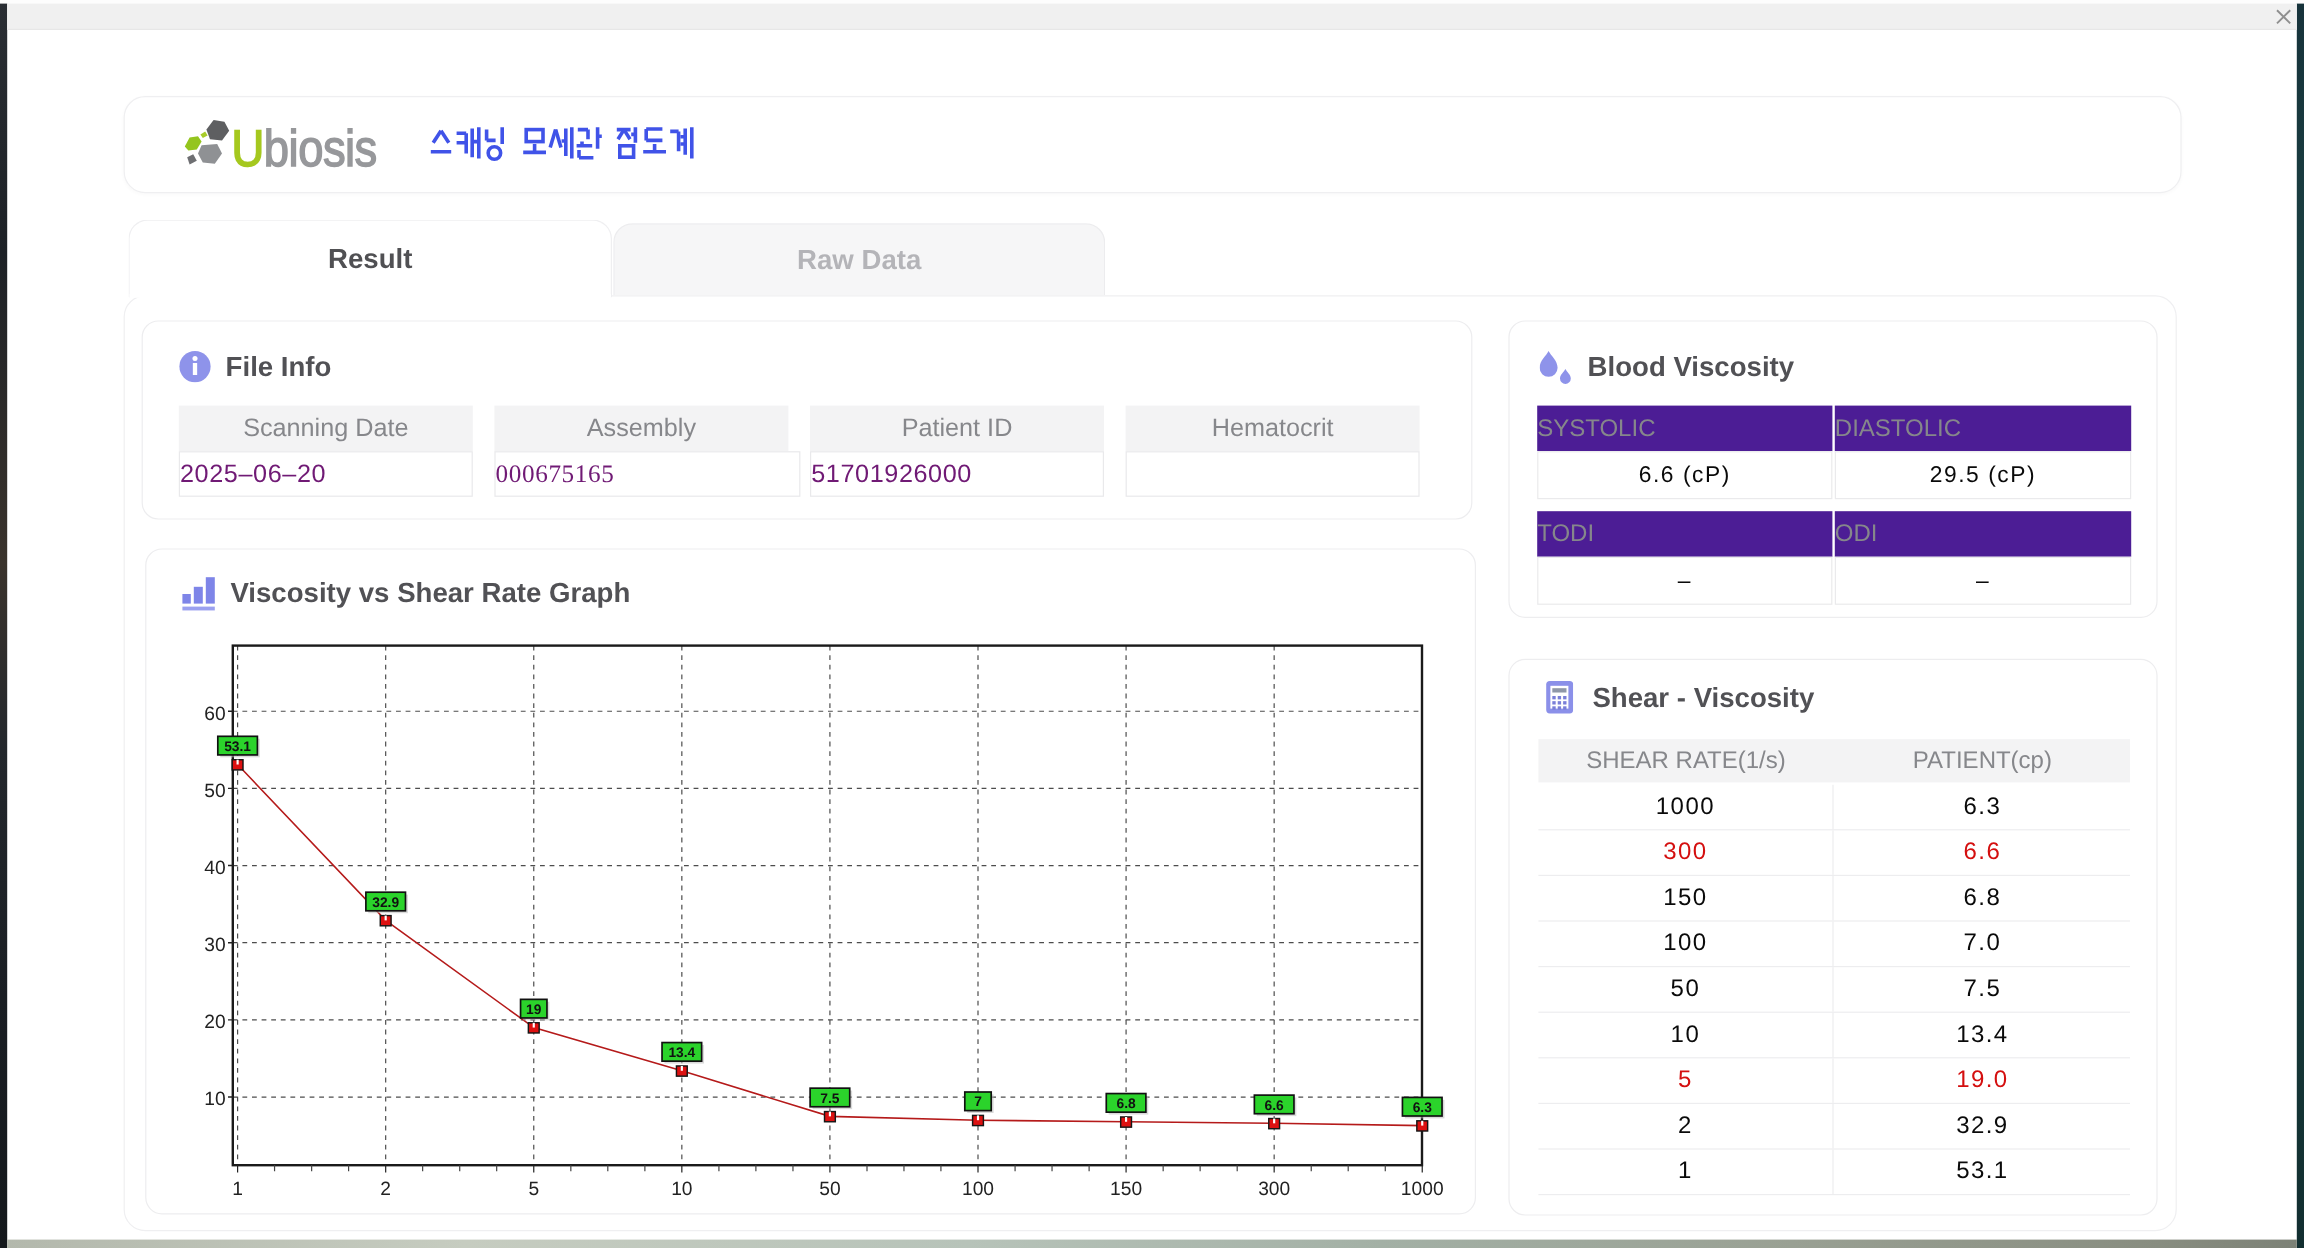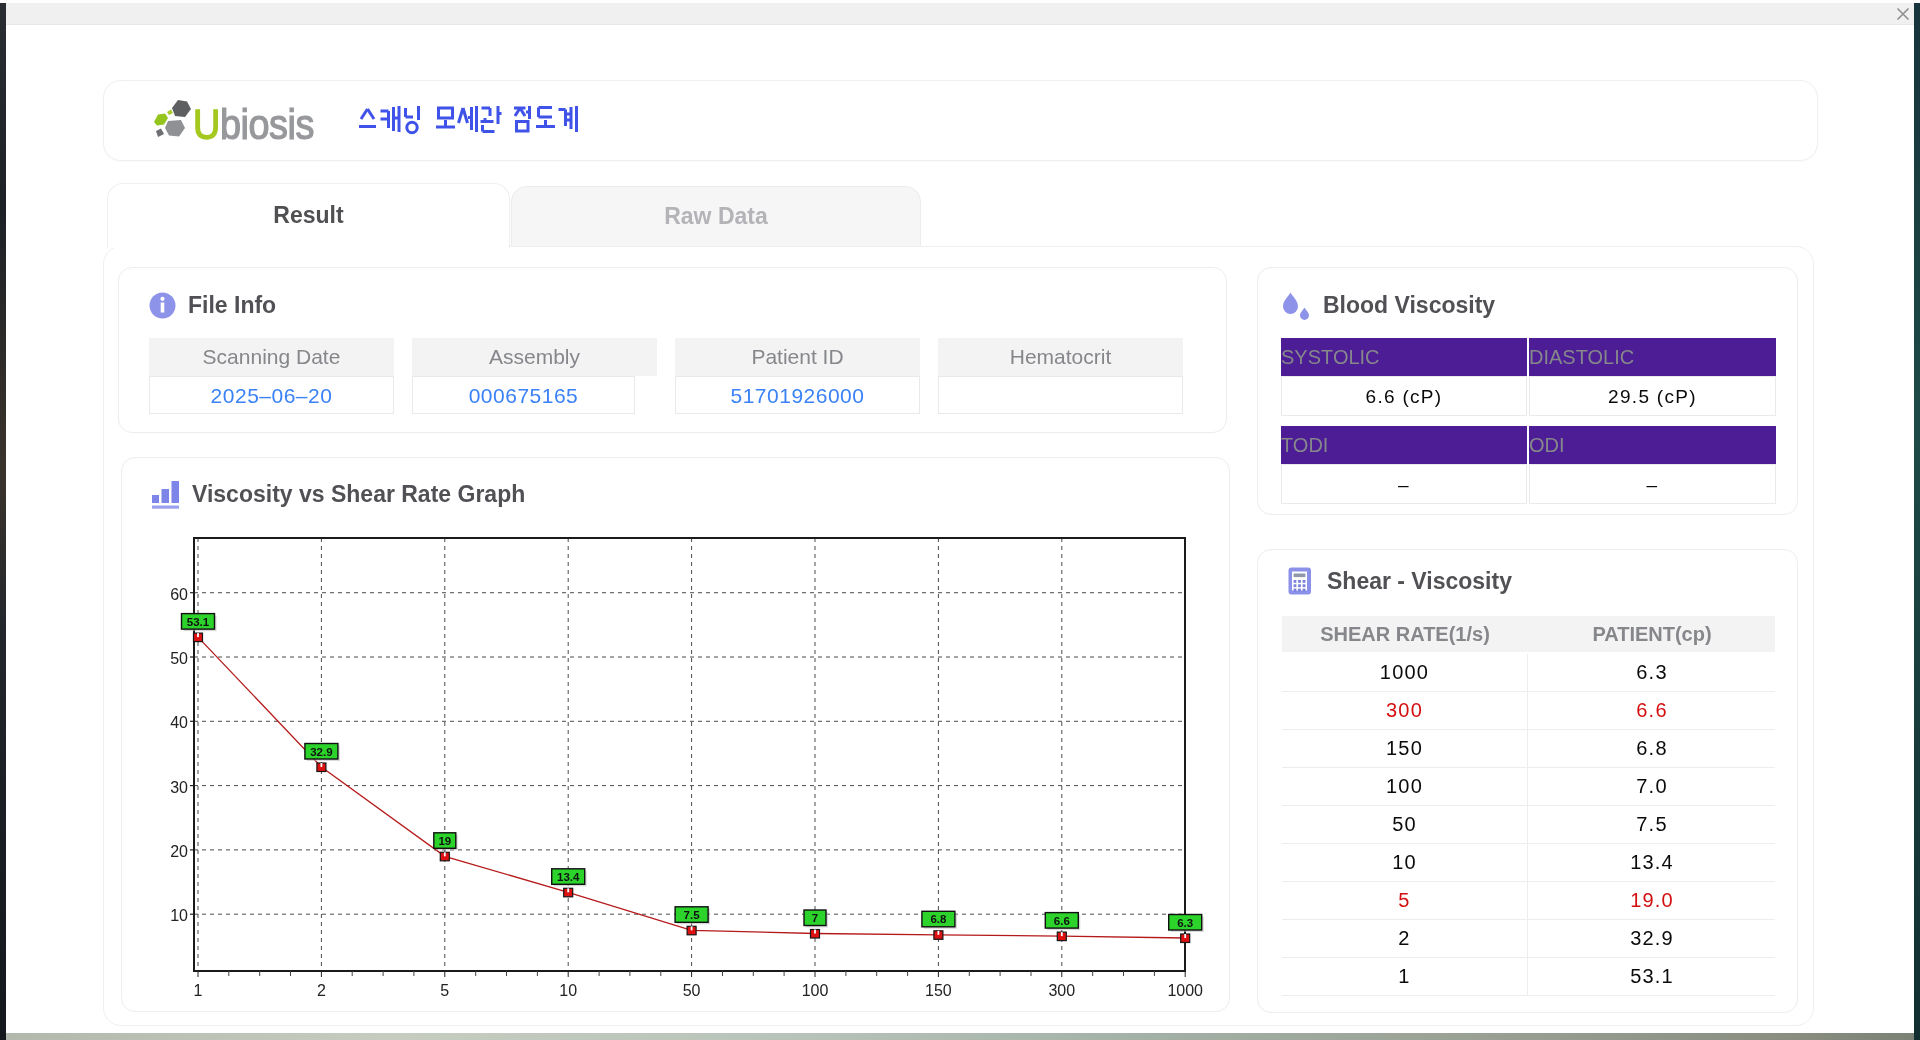--- a/index.html
+++ b/index.html
@@ -38,29 +38,29 @@
 .card { position:absolute; background:#fff; border:1px solid #ededef; border-radius:14px; z-index:5; }
 #cardFile { left:118px; top:267px; width:1109px; height:166px; }
 #cardGraph { left:121px; top:457px; width:1109px; height:555px; }
 #cardBlood { left:1257px; top:267px; width:541px; height:248px; }
 #cardShear { left:1257px; top:549px; width:541px; height:464px; }
 .ctitle { position:absolute; font-size:23px; font-weight:bold; color:#515155; white-space:nowrap; }
 
 .fhead { position:absolute; top:70px; height:37.5px; background:#f3f3f4; color:#86878b;
   font-size:21px; text-align:center; line-height:37.5px; }
 .fval { position:absolute; top:107.5px; height:38.5px; background:#fff; border:1px solid #e9e9eb;
-  font-size:21px; letter-spacing:0.5px; color:#3b82f6; text-align:center; line-height:37px; }
+  font-size:21px; letter-spacing:0.5px; color:#701a75; line-height:37px; }
 
 .bhead { position:absolute; height:38px; background:#4c1d95; color:#86878b; font-size:20px;
   text-align:left; line-height:38px; }
 .bval { position:absolute; height:40px; background:#fff; border:1px solid #eaeaec;
   font-size:19px; letter-spacing:1.3px; color:#0a0a0a; text-align:center; line-height:39px; }
 
 #shead { position:absolute; left:24px; top:65.6px; width:493px; height:36.7px; background:#f3f3f4; }
-#shead div { position:absolute; top:0; height:36.7px; line-height:36.7px; color:#86878b; font-size:20px; text-align:center;font-weight:bold; }
+#shead div { position:absolute; top:0; height:36.7px; line-height:36.7px; color:#86878b; font-size:20px; text-align:center; }
 .srow { position:absolute; left:24px; width:493px; border-bottom:1px solid #ededef;
   font-size:20px; letter-spacing:1.2px; color:#0a0a0a; }
 .srow div { position:absolute; top:0; height:100%; display:flex; align-items:center; justify-content:center; }
 .srow .sc1 { left:0; width:246px; border-right:1px solid #ededef; }
 .srow .sc2 { left:247px; width:246px; }
 .srow.red { color:#d40f0f; }
 .icon { position:absolute; }
 </style></head>
 <body>
 <div class="abs" id="topstrip"></div>
@@ -144,21 +144,21 @@
     <circle cx="13.5" cy="13.5" r="13" fill="#8e93ea"></circle>
     <rect x="11.7" y="10.5" width="3.6" height="10" fill="#fff"></rect>
     <circle cx="13.5" cy="6.8" r="2.1" fill="#fff"></circle>
   </svg>
   <div class="ctitle" style="left:69px;top:24px;">File Info</div>
   <div class="fhead" style="left:30px;width:245px;">Scanning Date</div>
   <div class="fhead" style="left:556px;width:245px;">Patient ID</div>
   <div class="fhead" style="left:293px;width:245px;">Assembly</div>
   <div class="fhead" style="left:819px;width:245px;">Hematocrit</div>
   <div class="fval" style="left:30px;width:245px;">2025–06–20</div>
-  <div class="fval" style="left:293px;width:223px;">000675165</div>
+  <div class="fval" style="left:293px;width:255px;font-family:Liberation Serif, serif;">000675165</div>
   <div class="fval" style="left:556px;width:245px;">51701926000</div>
   <div class="fval" style="left:819px;width:245px;"></div>
 </div>
 
 <div class="card" id="cardGraph">
   <svg class="icon" style="left:29px;top:22px;" width="30" height="30" viewBox="0 0 30 30">
     <rect x="1" y="15" width="7" height="8" fill="#7e85e8"></rect>
     <rect x="10.5" y="9" width="7.5" height="14" fill="#7e85e8"></rect>
     <rect x="20.5" y="1" width="7.5" height="22" fill="#7e85e8"></rect>
     <rect x="1" y="25.5" width="27" height="3.2" fill="#9ba1ef"></rect>

